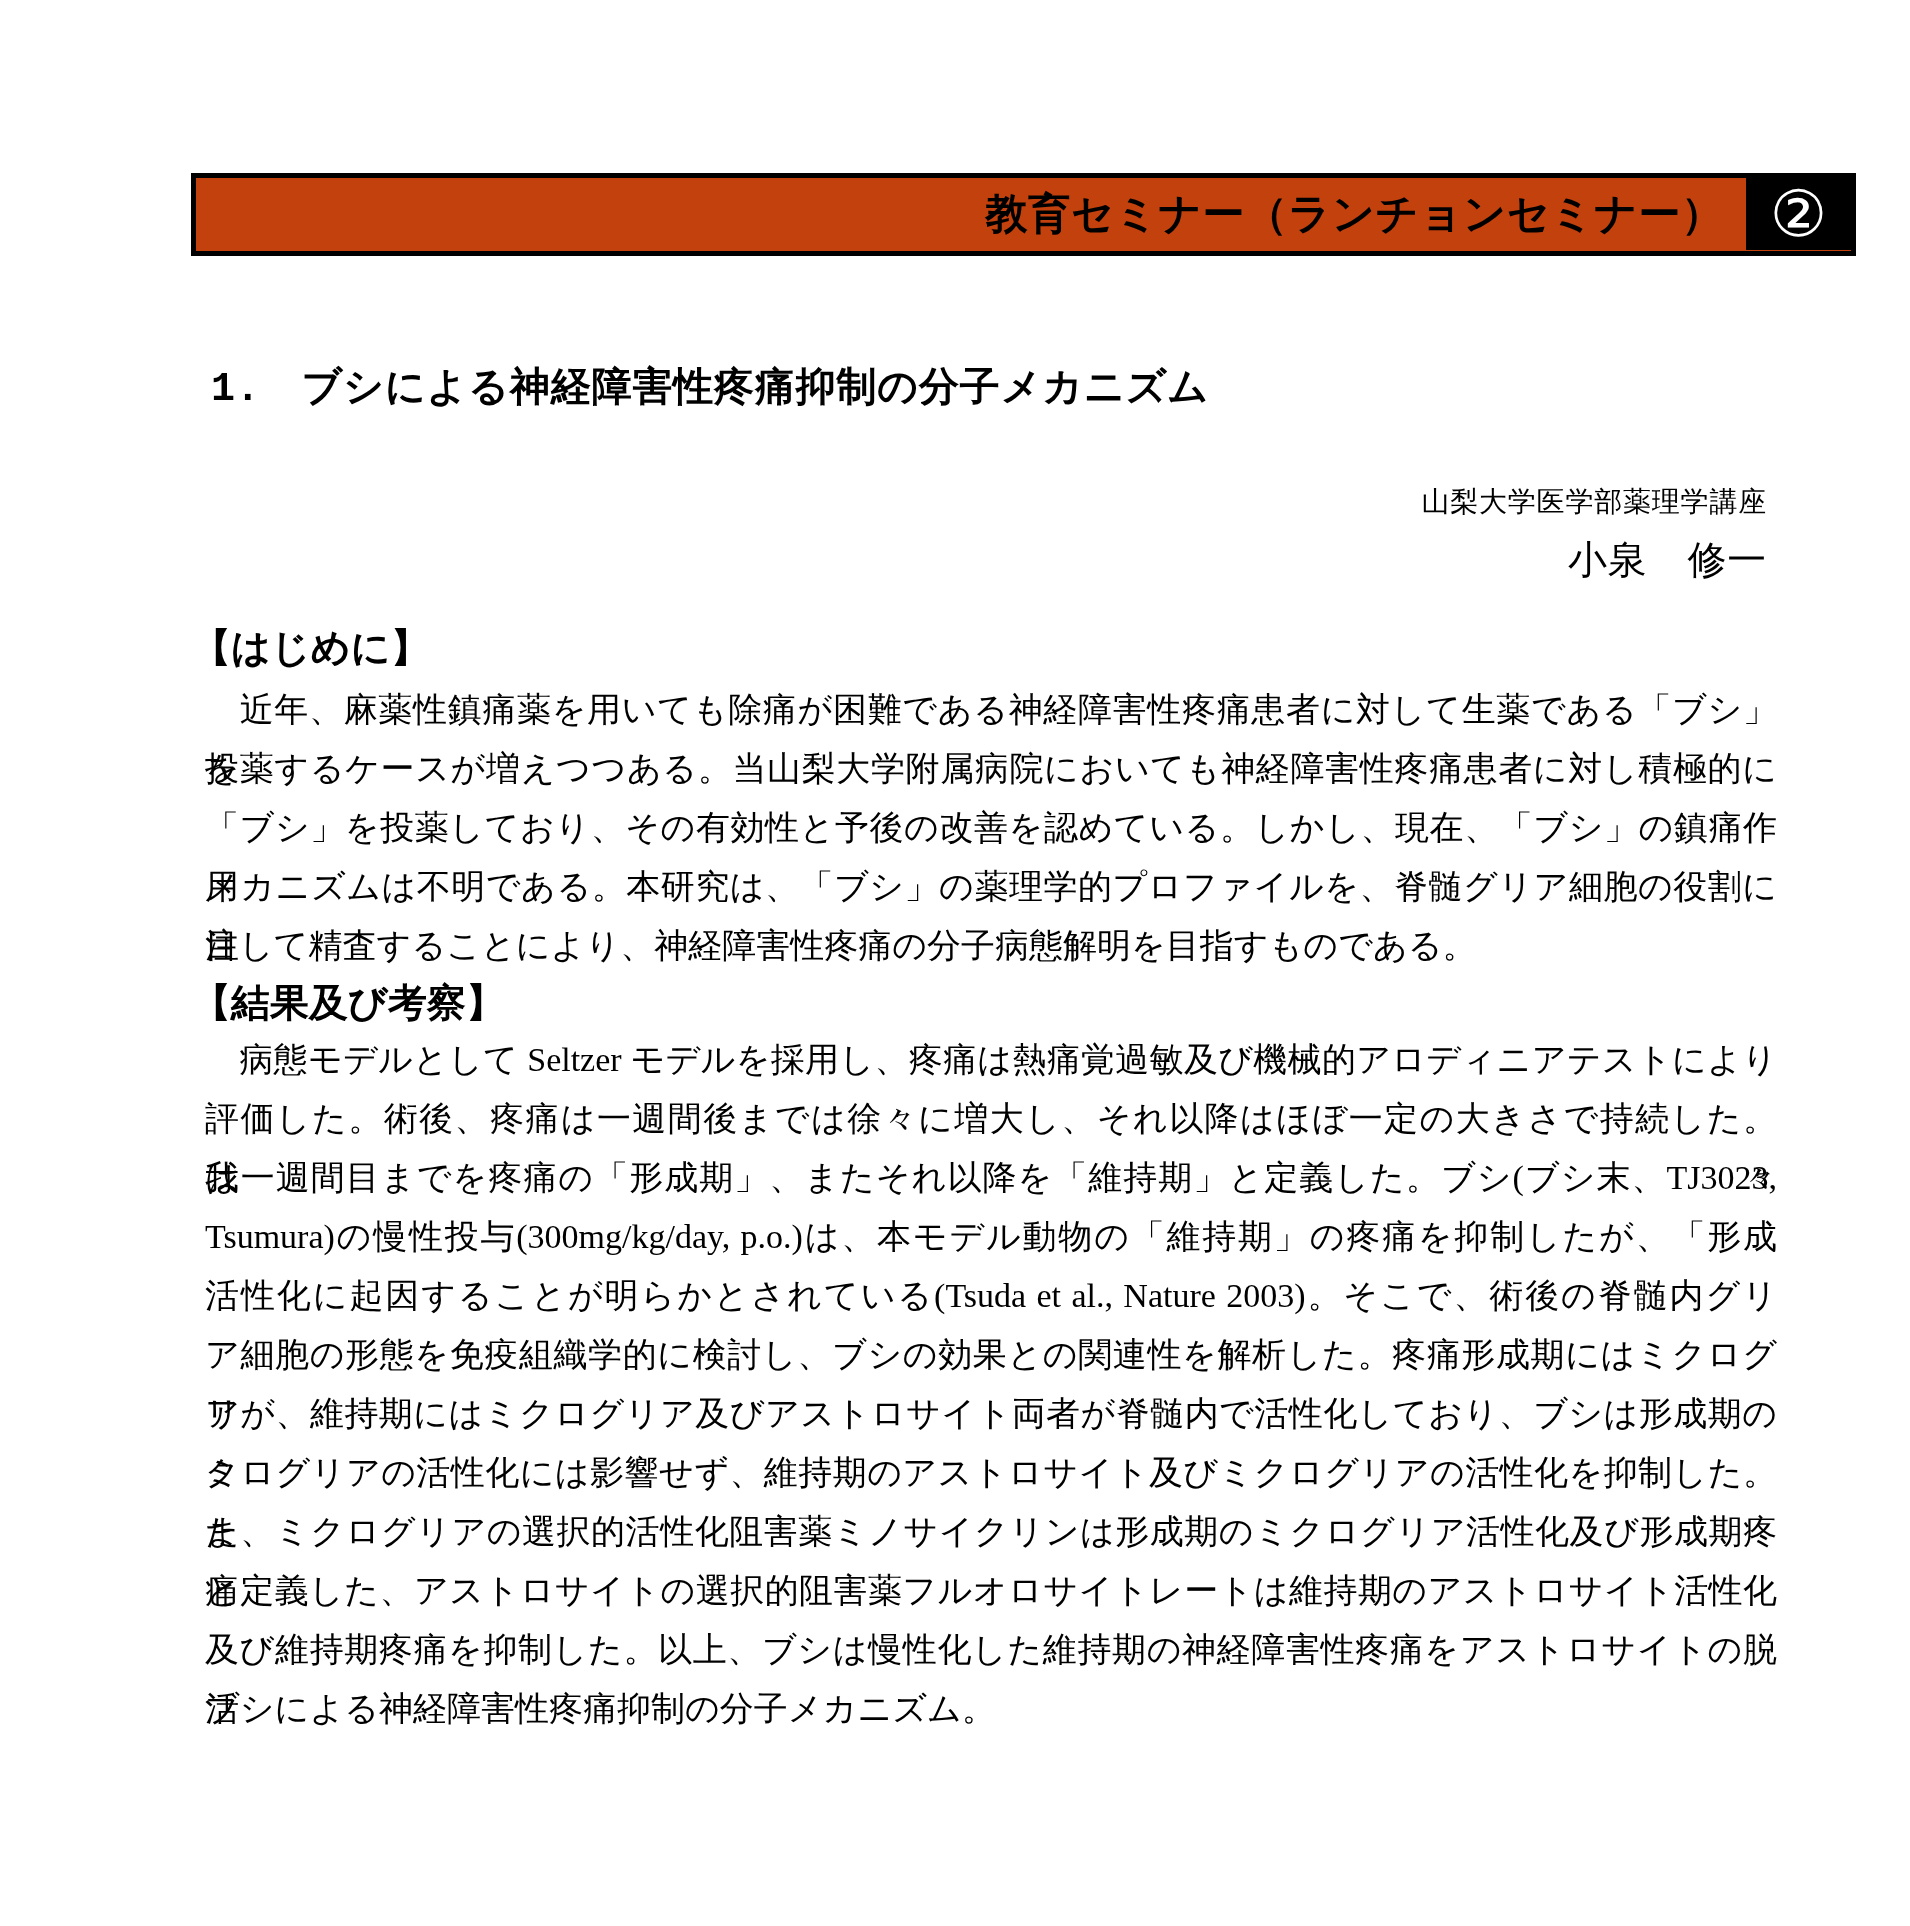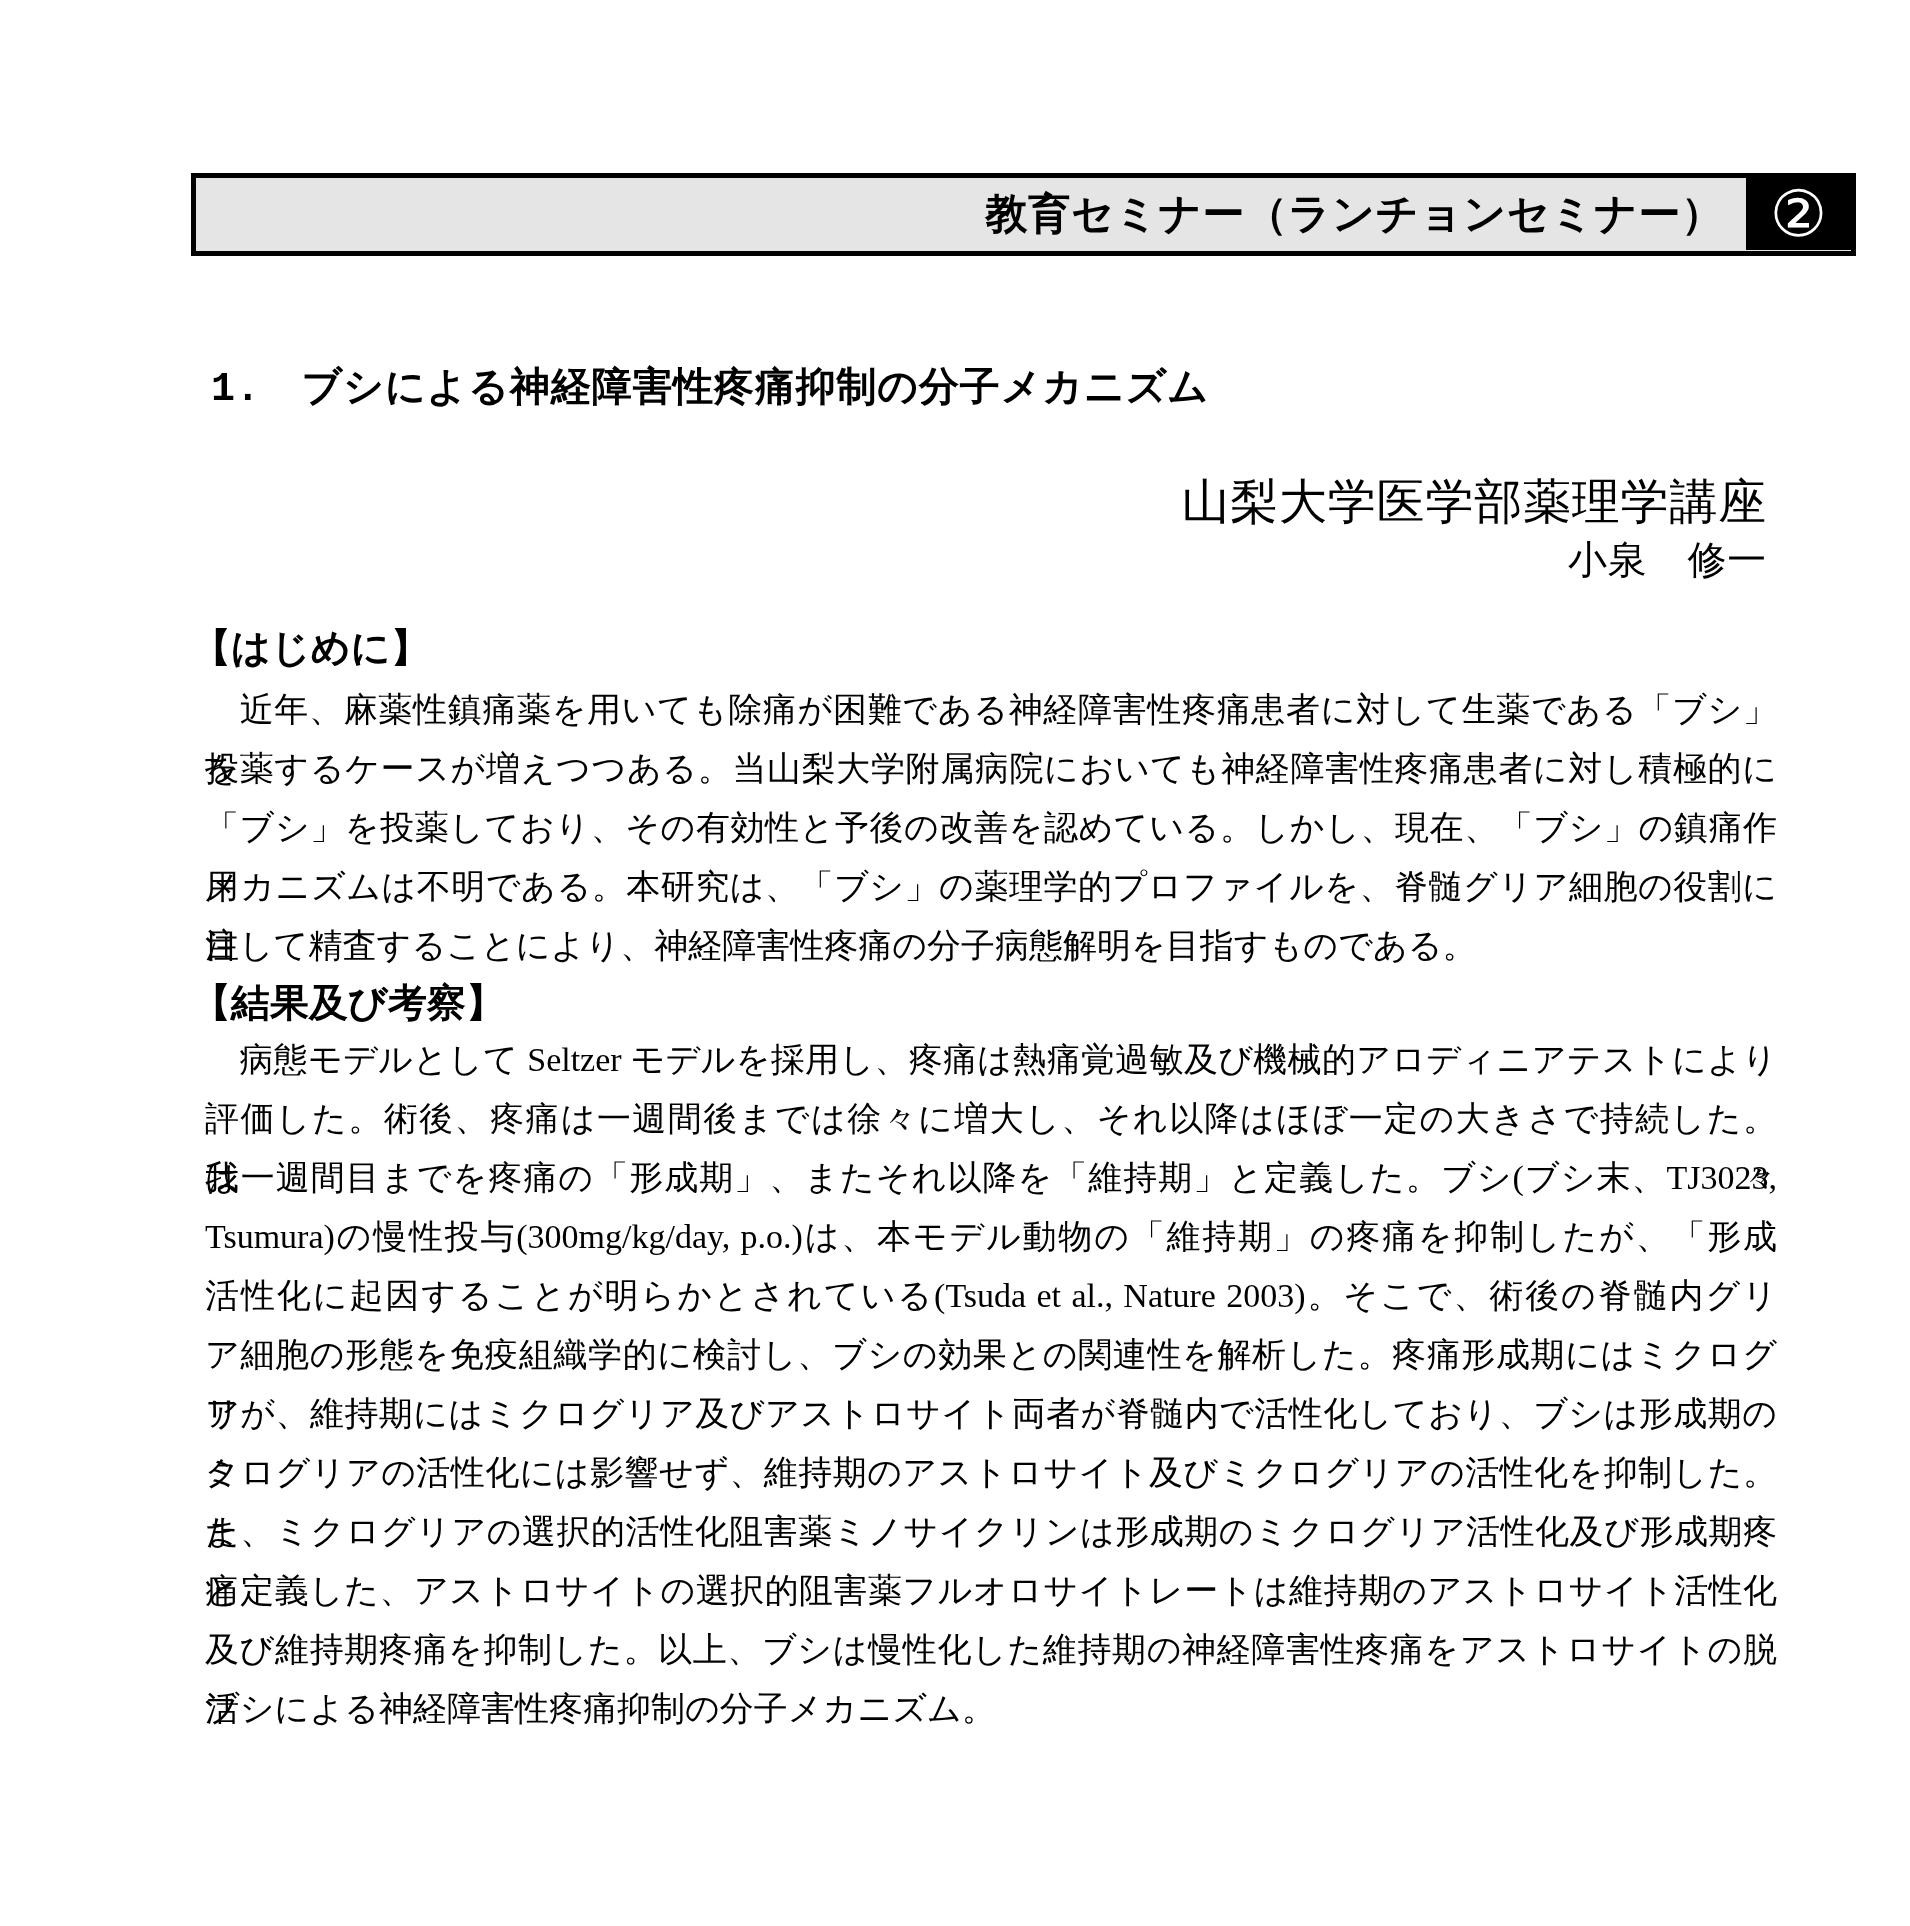--- a/index.html
+++ b/index.html
@@ -19,21 +19,21 @@
 
   
   .header-box {
     position: absolute;
     left: 191px;
     top: 173px;
     width: 1665px;
     height: 83px;
     border: 5.4px solid #000000;
     box-sizing: border-box;
-    background: #e5e5e5;
+    background: #c2410c;
   }
   .banner-text {
     position: absolute;
     right: 127px;
     top: 0;
     height: 72px;
     line-height: 72px;
     font-family: "Liberation Sans", "DejaVu Sans", sans-serif;
     font-weight: bold;
     font-size: 42px;
@@ -76,21 +76,21 @@
   
   .affiliation {
     position: absolute;
     right: 143px;
     top: 473px;
     text-align: right;
   }
   .aff-line {
     height: 58px;
     line-height: 58px;
-    font-size: 48px;
+    font-size: 28px;
     letter-spacing: 0.8px;
     white-space: nowrap;
   }
   .aff-line.name {
     font-size: 39px;
   }
 
   
   .sec-heading {
     position: absolute;

